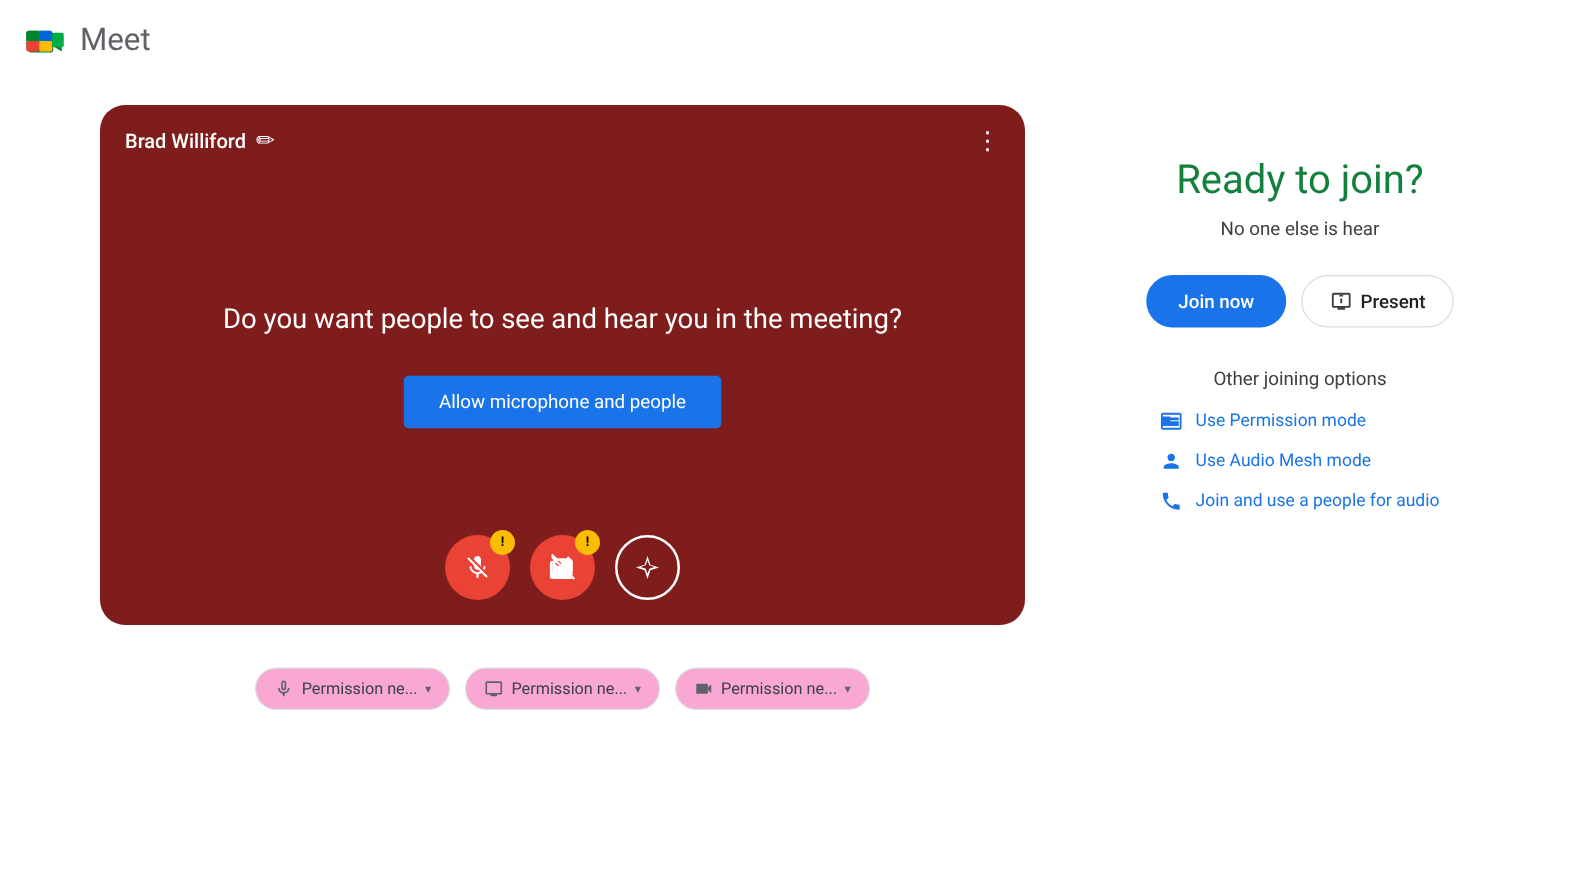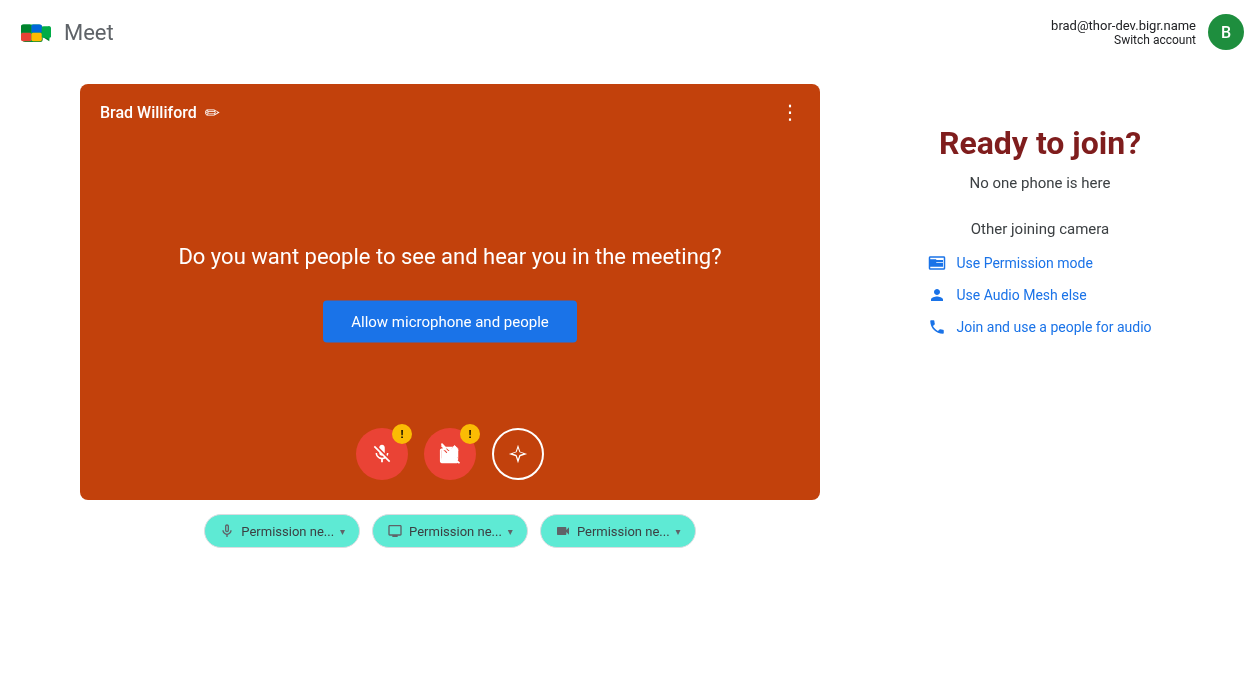--- a/index.html
+++ b/index.html
@@ -20,21 +20,21 @@
       justify-content: space-between;
       padding: 8px 16px;
       height: 64px;
     }
     .header-left {
       display: flex;
       align-items: center;
       gap: 8px;
     }
     .meet-text {
-      font-size: 22px;
+      font-size: 25px;
       color: #5f6368;
       font-weight: 400;
     }
     .header-right {
       display: flex;
       align-items: center;
       gap: 12px;
     }
     .account-info {
       text-align: right;
@@ -72,22 +72,22 @@
 
     
     .video-section {
       display: flex;
       flex-direction: column;
       align-items: center;
     }
     .video-container {
       width: 740px;
       height: 416px;
-      background: #c2410c;
-      border-radius: 8px;
+      background: #7f1d1d;
+      border-radius: 20px;
       position: relative;
       overflow: hidden;
     }
     .video-header {
       position: absolute;
       top: 0;
       left: 0;
       right: 0;
       display: flex;
       align-items: center;
@@ -190,46 +190,47 @@
       gap: 12px;
       margin-top: 14px;
     }
     .permission-btn {
       display: flex;
       align-items: center;
       gap: 6px;
       padding: 8px 14px;
       border: 1px solid #dadce0;
       border-radius: 20px;
-      background: #5eead4;
+      background: #f9a8d4;
       font-size: 13px;
       color: #3c4043;
       cursor: pointer;
       font-family: inherit;
+      margin-top: 20px;
     }
     .permission-btn svg {
       color: #5f6368;
     }
     .chevron-down {
       font-size: 10px;
       color: #5f6368;
     }
 
     
     .right-panel {
       padding-top: 40px;
       display: flex;
       flex-direction: column;
       align-items: center;
       min-width: 280px;
     }
     .ready-title {
       font-size: 32px;
-      font-weight: 700;
-      color: #7f1d1d;
+      font-weight: 400;
+      color: #15803d;
       margin-bottom: 12px;
     }
     .no-one-text {
       font-size: 15px;
       color: #3c4043;
       margin-bottom: 28px;
     }
     .join-options {
       display: flex;
       align-items: center;
@@ -310,27 +311,20 @@
         <path d="M31 22.5l9-5.5v16l-9-5.5v-5z" fill="#00AC47"></path>
 
         <rect x="6" y="15" width="12.5" height="10" fill="#00832D" rx="2"></rect>
         <rect x="18.5" y="15" width="12.5" height="10" fill="#0066DA" rx="2"></rect>
         <rect x="6" y="25" width="12.5" height="10" fill="#E94235" rx="2"></rect>
         <rect x="18.5" y="25" width="12.5" height="10" fill="#FFBA00" rx="2"></rect>
         <rect x="31" y="17" width="11" height="14" fill="#00AC47" rx="2"></rect>
       </g>
     </svg>
     <span class="meet-text">Meet</span>
-  </div>
-  <div class="header-right">
-    <div class="account-info">
-      <div class="account-email">brad@thor-dev.bigr.name</div>
-      <div class="account-switch">Switch account</div>
-    </div>
-    <div class="avatar">B</div>
   </div>
 </header>
 
 <div class="main-content">
 
   <div class="video-section">
     <div class="video-container">
 
       <div class="video-header">
         <div class="video-name">
@@ -389,37 +383,47 @@
           <path d="M17 10.5V7c0-.55-.45-1-1-1H4c-.55 0-1 .45-1 1v10c0 .55.45 1 1 1h12c.55 0 1-.45 1-1v-3.5l4 4v-11l-4 4z"></path>
         </svg>
         <span>Permission ne...</span>
         <span class="chevron-down">▾</span>
       </button>
     </div>
   </div>
 
   <div class="right-panel">
     <h1 class="ready-title">Ready to join?</h1>
-    <p class="no-one-text">No one phone is here</p>
-
-
-    <p class="other-options-title">Other joining camera</p>
+    <p class="no-one-text">No one else is hear</p>
+
+    <div class="join-options">
+      <button class="join-now-btn">Join now</button>
+      <button class="present-btn">
+        <svg width="18" height="18" viewBox="0 0 24 24" fill="#3c4043">
+          <path d="M20 3H4c-1.11 0-2 .89-2 2v12c0 1.11.89 2 2 2h4v2h8v-2h4c1.11 0 2-.89 2-2V5c0-1.11-.89-2-2-2zm0 14H4V5h16v12z"></path>
+          <path d="M11 9h2v5h-2zm-1-4h4v2h-4z" fill="#3c4043"></path>
+        </svg>
+        <span>Present</span>
+      </button>
+    </div>
+
+    <p class="other-options-title">Other joining options</p>
 
     <ul class="other-options-list">
       <li class="other-option-item">
         <svg width="18" height="18" viewBox="0 0 24 24" fill="#1a73e8">
           <path d="M21 3H3c-1.1 0-2 .9-2 2v14c0 1.1.9 2 2 2h18c1.1 0 2-.9 2-2V5c0-1.1-.9-2-2-2zm0 16H3V5h18v14zm-10-7h9v5h-9zm0-4h9v3h-9zM3 7h8v10H3z"></path>
         </svg>
         <span>Use Permission mode</span>
       </li>
       <li class="other-option-item">
         <svg width="18" height="18" viewBox="0 0 24 24" fill="#1a73e8">
           <path d="M12 12c2.21 0 4-1.79 4-4s-1.79-4-4-4-4 1.79-4 4 1.79 4 4 4zm0 2c-2.67 0-8 1.34-8 4v2h16v-2c0-2.66-5.33-4-8-4z"></path>
         </svg>
-        <span>Use Audio Mesh else</span>
+        <span>Use Audio Mesh mode</span>
       </li>
       <li class="other-option-item">
         <svg width="18" height="18" viewBox="0 0 24 24" fill="#1a73e8">
           <path d="M6.62 10.79c1.44 2.83 3.76 5.14 6.59 6.59l2.2-2.2c.27-.27.67-.36 1.02-.24 1.12.37 2.33.57 3.57.57.55 0 1 .45 1 1V20c0 .55-.45 1-1 1-9.39 0-17-7.61-17-17 0-.55.45-1 1-1h3.5c.55 0 1 .45 1 1 0 1.25.2 2.45.57 3.57.11.35.03.74-.25 1.02l-2.2 2.2z"></path>
         </svg>
         <span>Join and use a people for audio</span>
       </li>
     </ul>
   </div>
 

